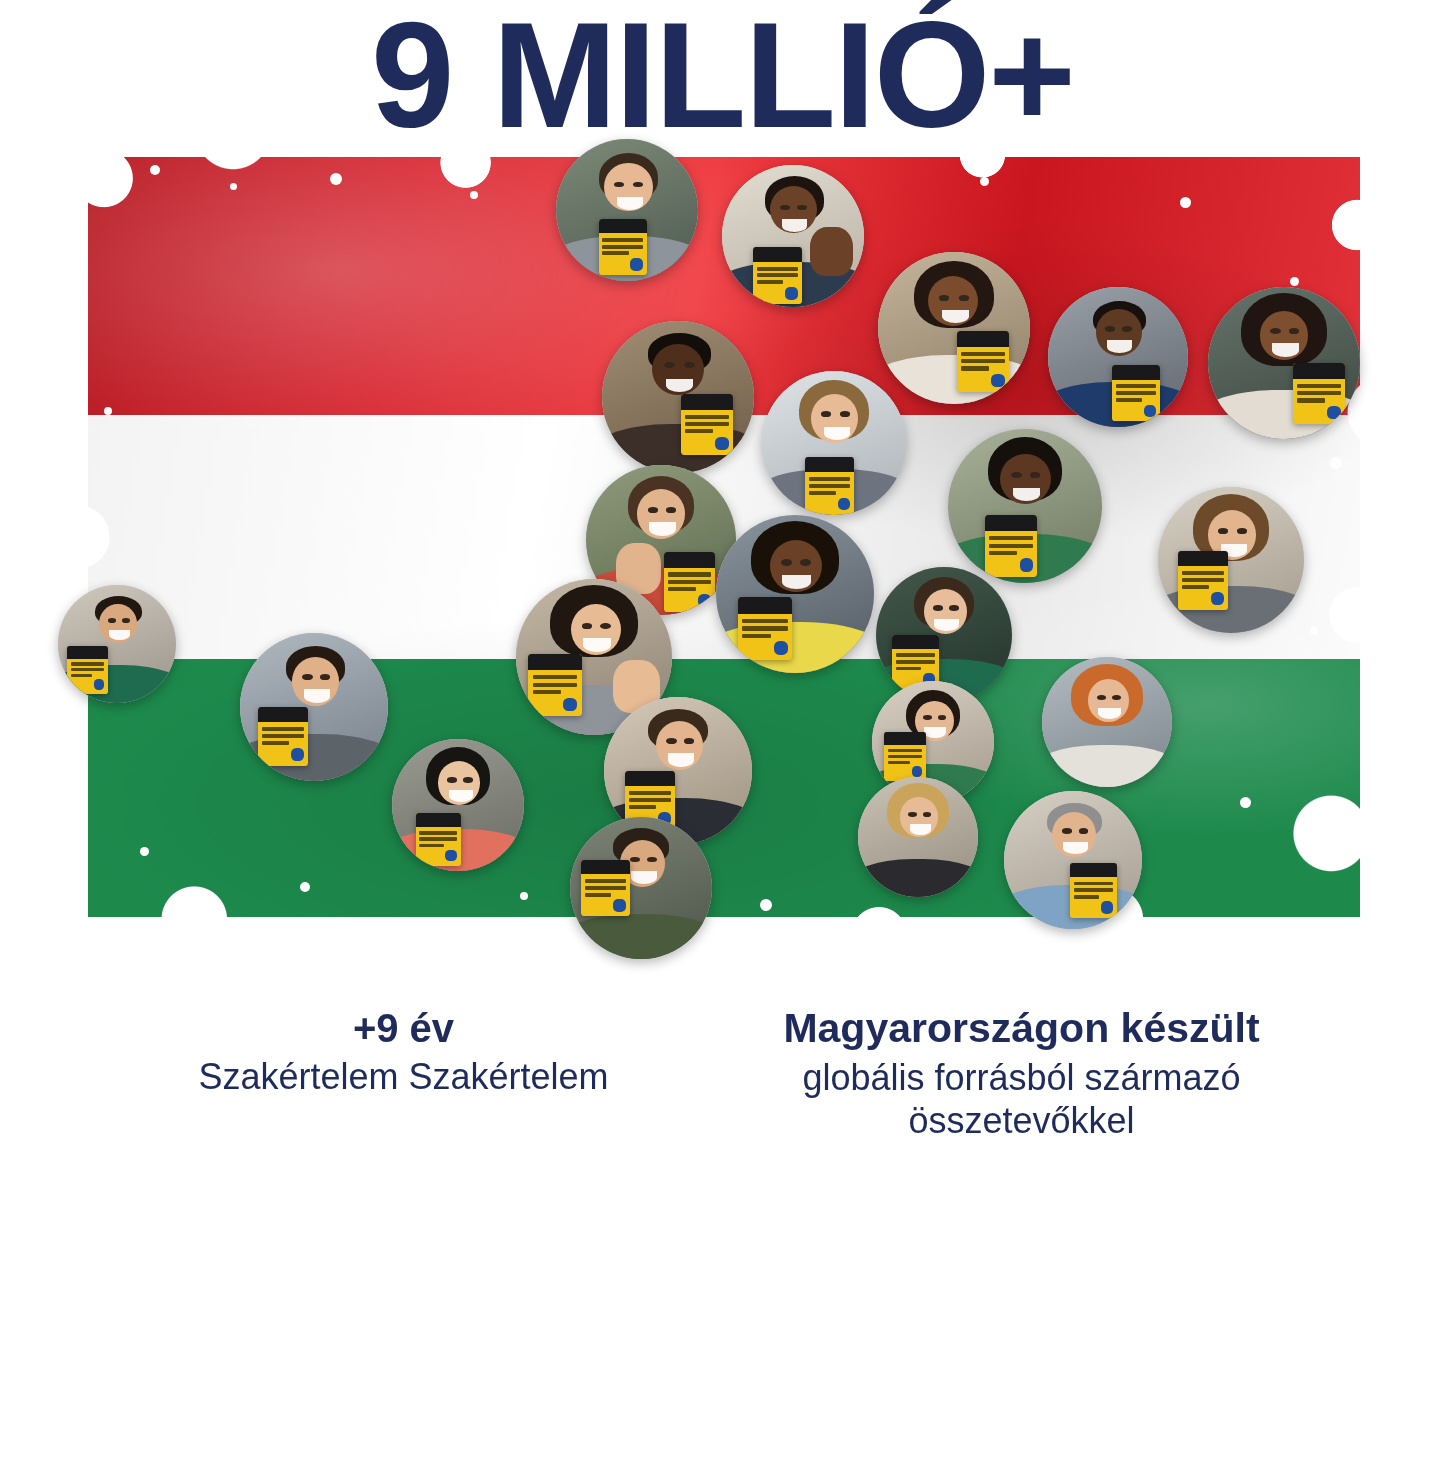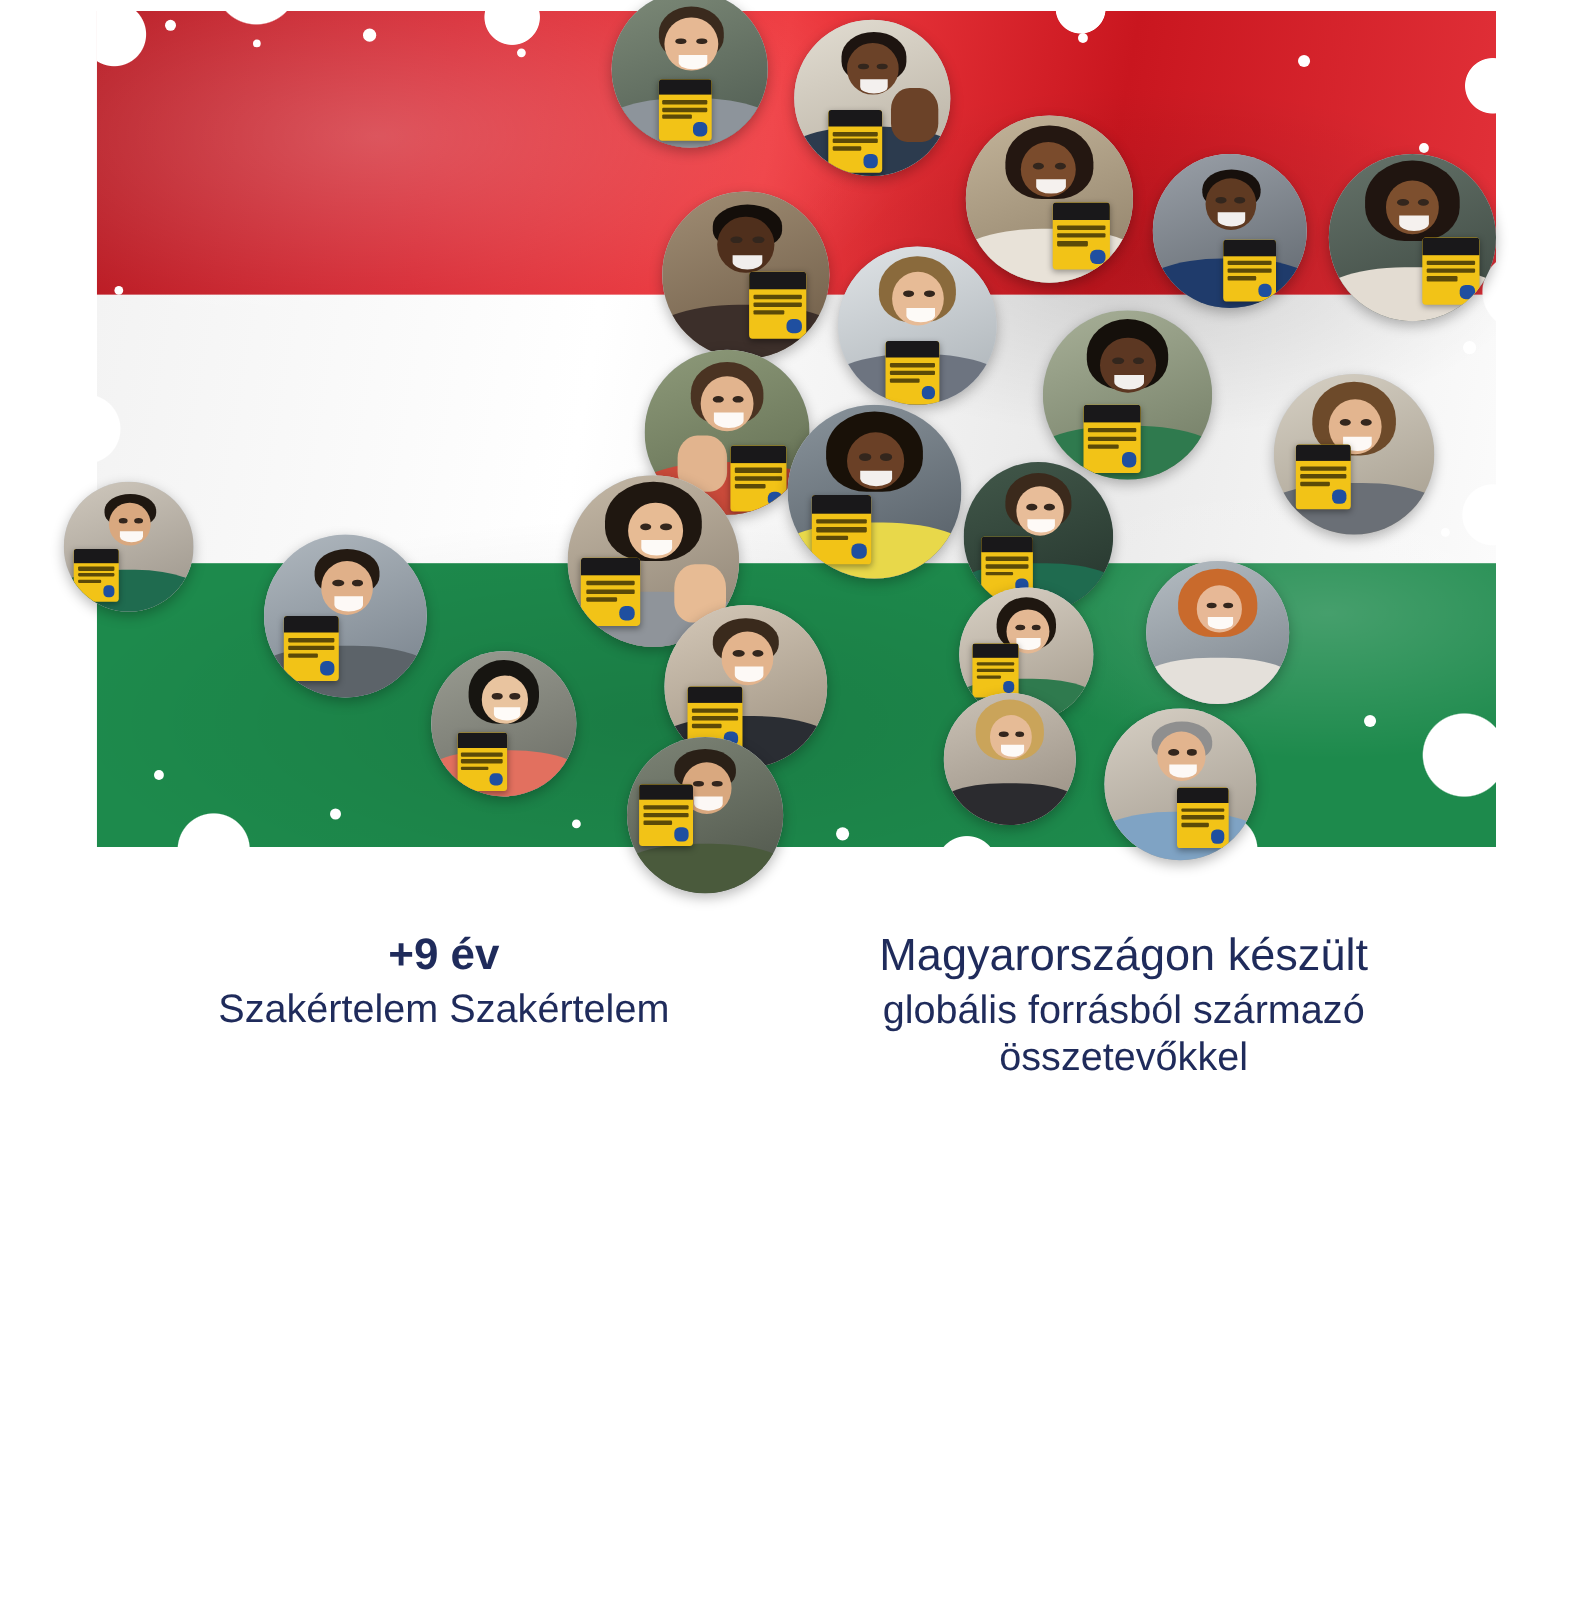--- a/index.html
+++ b/index.html
@@ -209,42 +209,42 @@
     width: 30%;
     height: 34%;
     border-radius: 40% 40% 35% 35%;
     background: #c98b63;
   }
 
   
   .bottom {
     position: relative;
     width: 1445px;
-    margin-top: 6px;
+    margin-top: 19px;
   }
   .bottom-cols {
     display: flex;
     justify-content: center;
     align-items: flex-start;
     gap: 78px;
   }
   .col {
     text-align: center;
   }
   .col-left { width: 520px; }
   .col-right { width: 560px; }
   .big-bold {
     font-size: 40px;
     font-weight: bold;
     color: #1f2b5b;
     line-height: 1.1;
   }
   .big-bold-wide {
     font-size: 41px;
-    font-weight: normal;
+    font-weight: bold;
     color: #1f2b5b;
     line-height: 1.1;
   }
   .sub {
     font-size: 36px;
     color: #1f2b5b;
     line-height: 1.18;
     margin-top: 6px;
     font-weight: normal;
   }
@@ -254,20 +254,21 @@
     color: #1f2b5b;
     margin-top: 26px;
   }
 </style>
 </head>
 <body>
 
 <div class="page">
 
   <div class="headline">
+    <div class="headline-line1">9 MILLIÓ+</div>
   </div>
 
   <div class="collage">
 
     <div class="flag">
       <div class="flag-stripe flag-red"></div>
       <div class="flag-stripe flag-white"></div>
       <div class="flag-stripe flag-green"></div>
       <div class="flag-shade"></div>
       <div class="flag-mask"></div>

